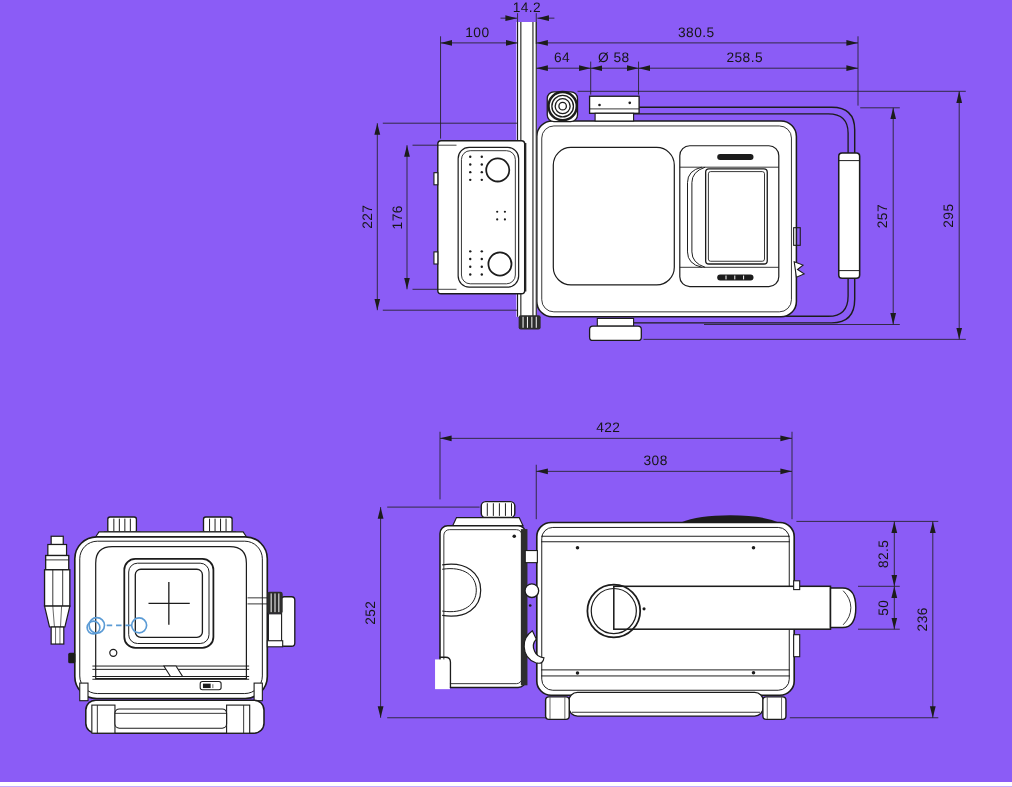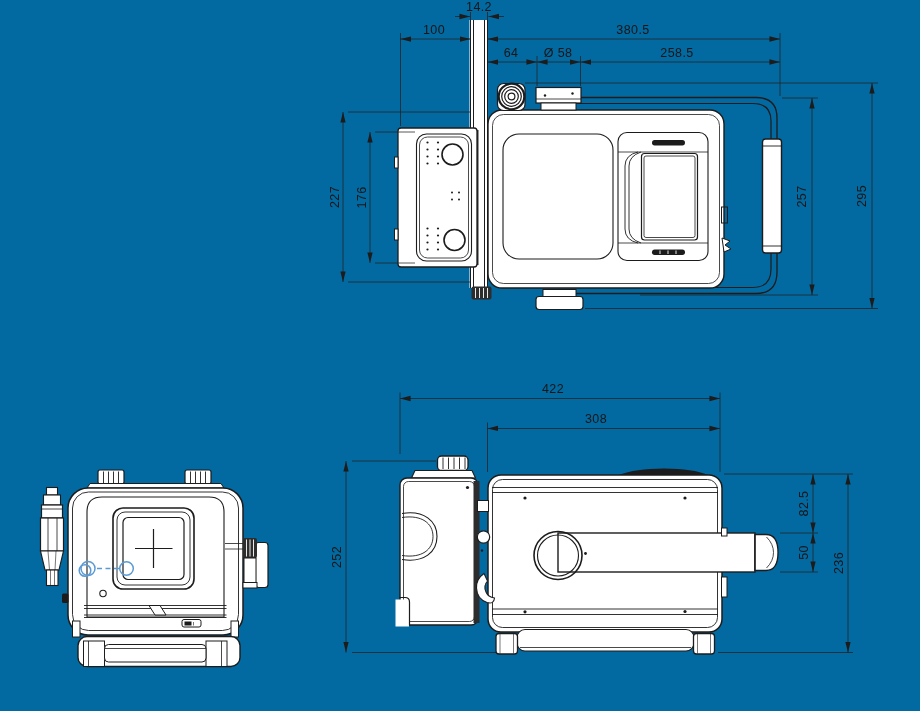--- a/index.html
+++ b/index.html
@@ -1,16 +1,16 @@
 <!DOCTYPE html>
 <html><head>
 <meta charset="utf-8">
 <style>
   html,body{margin:0;padding:0;background:#ffffff}
-  .canvas{position:relative;width:920px;height:711px;background:#0369a1;overflow:hidden;font-family:"Liberation Sans",sans-serif}
+  .canvas{position:relative;width:920px;height:711px;background:#8b5cf6;overflow:hidden;font-family:"Liberation Sans",sans-serif}
   svg{display:block}
   text.dimtxt{font-family:"Liberation Sans",sans-serif;font-size:12.5px;fill:#161616;letter-spacing:.4px;text-anchor:middle}
   .ol{fill:#fff;stroke:#1c1c1c;stroke-width:1.4}
   .olb{fill:#fff;stroke:#1c1c1c;stroke-width:1.5}
   .w10{fill:#fff;stroke:#1c1c1c;stroke-width:1}
   .w11{fill:#fff;stroke:#1c1c1c;stroke-width:1.1}
   .w12{fill:#fff;stroke:#1c1c1c;stroke-width:1.2}
   .w13{fill:#fff;stroke:#1c1c1c;stroke-width:1.3}
   .l06{fill:none;stroke:#1c1c1c;stroke-width:.6}
   .l08{fill:none;stroke:#1c1c1c;stroke-width:.8}

